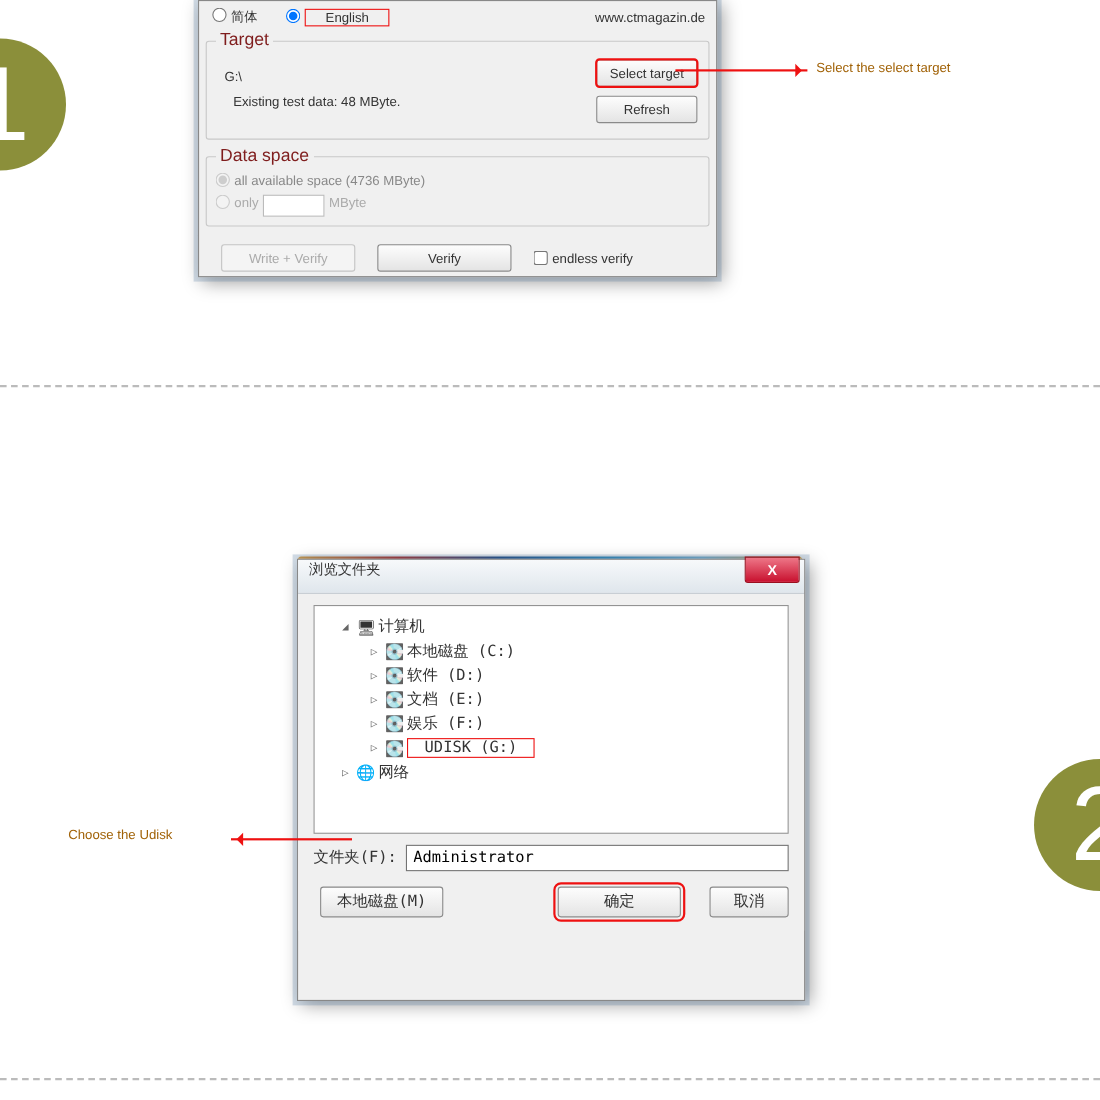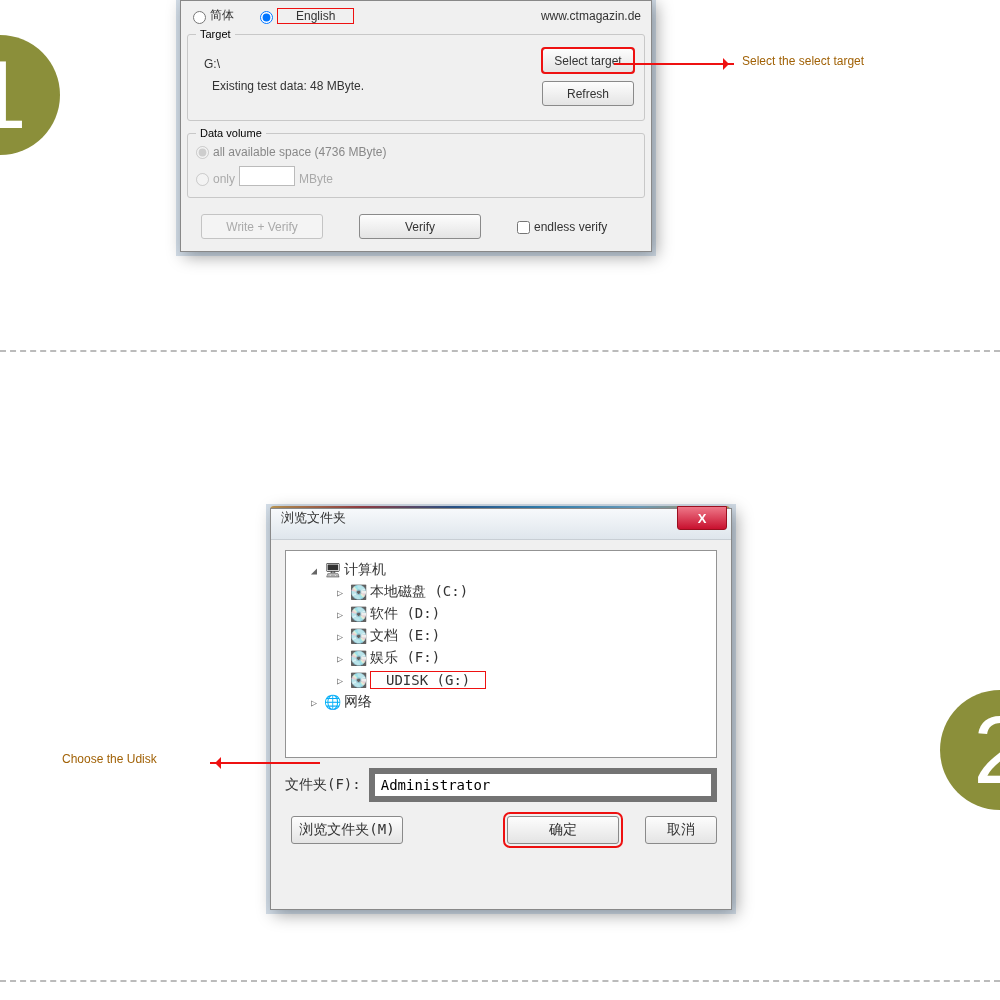--- a/index.html
+++ b/index.html
@@ -20,56 +20,56 @@
 .arrR::after{right:-1px;top:-5px;border-left-color:#e11}
 .arrL::after{left:-1px;top:-5px;border-right-color:#e11}
 
 
 .divider{position:absolute;left:0;right:0;top:350px;border-top:2px dashed #bbb;width:1000px}
 .divider2{position:absolute;left:0;right:0;top:980px;border-top:2px dashed #bbb;width:1000px}
 
 
 .dialog{position:absolute;background:#f0f0f0;border:1px solid #888;box-shadow:0 0 0 4px rgba(80,120,160,.25),4px 4px 16px rgba(0,0,0,.4)}
 fieldset{border:1px solid #c8c8c8;border-radius:3px;margin:4px 6px 6px;padding:6px 8px 8px}
-legend{padding:0 4px;color:#000000;font-size:11px}
+legend{padding:0 4px;color:#7f1d1d;font-size:16px}
 .btn{display:inline-flex;align-items:center;justify-content:center;height:23px;min-width:90px;background:linear-gradient(#fdfdfd,#e4e4e4);border:1px solid #8a8a8a;border-radius:3px;font-size:12px;color:#333;cursor:default}
 .btn.disabled{color:#aaa;border-color:#c4c4c4;background:#f4f4f4}
 input[type=text].thin{height:18px;border:1px solid #bbb;background:#fff;font-size:12px;padding:0 4px}
-.radio,.check{display:inline-flex;align-items:flex-end;gap:4px;font-size:12px}
+.radio,.check{display:inline-flex;align-items:flex-start;gap:4px;font-size:12px}
 .radio input,.check input{margin:0}
 
 
 .d1{left:180px;top:0;width:470px;height:250px;padding-top:0}
 .d1 .langrow{display:flex;align-items:center;gap:26px;padding:6px 10px 0 12px}
 .d1 .langrow .site{margin-left:auto;font-size:12px;color:#333}
 .engbox{border:1px solid #e11;padding:0 18px}
 .d1 .targetrow{display:flex;align-items:center;gap:34px;padding:2px 2px 6px 8px}
 .d1 .exist{padding:0 0 4px 8px}
 .d1 .btncol{display:flex;flex-direction:column;gap:8px;margin-left:auto}
 .selbox{outline:2px solid #e11;outline-offset:-1px}
 .d1 .dv label{color:#888}
 .d1 .dv input[type=text]{width:46px;color:#aaa}
-.d1 .footer{display:flex;align-items:center;gap:36px;padding:10px 10px 10px 20px}
+.d1 .footer{display:flex;align-items:center;gap:20px;padding:10px 10px 10px 20px}
 .d1 .footer .btn{min-width:120px}
 
 
 .d2{left:270px;top:508px;width:460px;height:400px}
 .titlebar{height:30px;background:linear-gradient(#f7f9fb,#dfe6ec);display:flex;align-items:flex-start;padding:0 0 0 10px;border-bottom:1px solid #c8ced4;font-size:13px;color:#333}
 .closebtn{margin-left:auto;width:48px;height:22px;background:linear-gradient(#e78,#c8102e);border:1px solid #9a0f1f;border-radius:0 0 3px 3px;margin-top:-3px;margin-right:4px;color:#fff;display:flex;align-items:center;justify-content:center;font-weight:bold;font-size:13px}
 .d2 .inner{padding:10px 14px 12px;background:#f0f0f0;font-family:SimSun,"MS Song",monospace}
 .d2 .prompt{font-size:14px;color:#333;padding:4px 0 10px 4px}
 .tree{border:1px solid #939393;background:#fff;height:190px;padding:8px 8px 8px 4px;overflow:auto;font-size:14px}
 .tree .node{display:flex;align-items:center;gap:4px;height:22px;padding-left:0;white-space:nowrap}
 .tree .ind1{padding-left:18px}
 .tree .ind2{padding-left:44px}
 .tree .tw{display:inline-flex;width:12px;height:12px;align-items:center;justify-content:center;color:#666;font-size:10px}
 .tree .ic{display:inline-block;width:16px;text-align:center}
 .selrect{border:1px solid #e11;padding:0 15px}
 .d2 .frow{display:flex;align-items:center;gap:8px;margin-top:10px;font-size:14px}
-.d2 .frow input{flex:1;height:22px;font-family:SimSun,monospace;font-size:14px;padding:0 6px;border:6px solid #737373;background:#fff}
+.d2 .frow input{flex:1;height:22px;font-family:SimSun,monospace;font-size:14px;padding:0 6px;border:1px solid #737373;background:#fff}
 .d2 .btnrow{display:flex;gap:26px;justify-content:flex-start;margin-top:14px;padding-left:6px}
 .d2 .btnrow .btn{min-width:110px;height:26px;font-family:SimSun,monospace;font-size:14px}
 .okbox{outline:2px solid #e11;outline-offset:2px}
 .d2 .btnrow .spacer{flex:1}
 </style>
 </head>
 <body>
 
 <div class="page">
 
@@ -97,21 +97,21 @@
           <div class="exist">Existing test data: 48 MByte.</div>
         </div>
         <div class="btncol">
           <span class="btn selbox">Select target</span>
           <span class="btn">Refresh</span>
         </div>
       </div>
     </fieldset>
 
     <fieldset class="dv">
-      <legend>Data volume</legend>
+      <legend>Data space</legend>
       <label class="radio" style="color:#888">
           <input type="radio" name="dv" disabled="" checked="" style="">
           <span>all available space (4736 MByte)</span>
         </label><br>
       <label class="radio" style="color:#aaa;margin-top:4px">
           <input type="radio" name="dv" disabled="" style="">
           <span>only</span>
         <input type="text" class="thin" disabled="" style="">
         <span>MByte</span>
       </label>
@@ -176,21 +176,21 @@
             <span class="tw">▷</span>
             <span class="ic">🌐</span>
             <span>网络</span>
           </div>
       </div>
       <div class="frow">
         <span>文件夹(F):</span>
         <input type="text" value="Administrator" style="">
       </div>
       <div class="btnrow">
-        <span class="btn">浏览文件夹(M)</span>
+        <span class="btn">本地磁盘(M)</span>
         <span class="spacer"></span>
         <span class="btn okbox">确定</span>
         <span class="btn" style="min-width:70px">取消</span>
       </div>
     </div>
   </div>
 
   <div class="annot" style="left:62px;top:752px">Choose the Udisk</div>
   <div class="arrow arrL" style="left:210px;top:762px;width:110px"></div>
 

